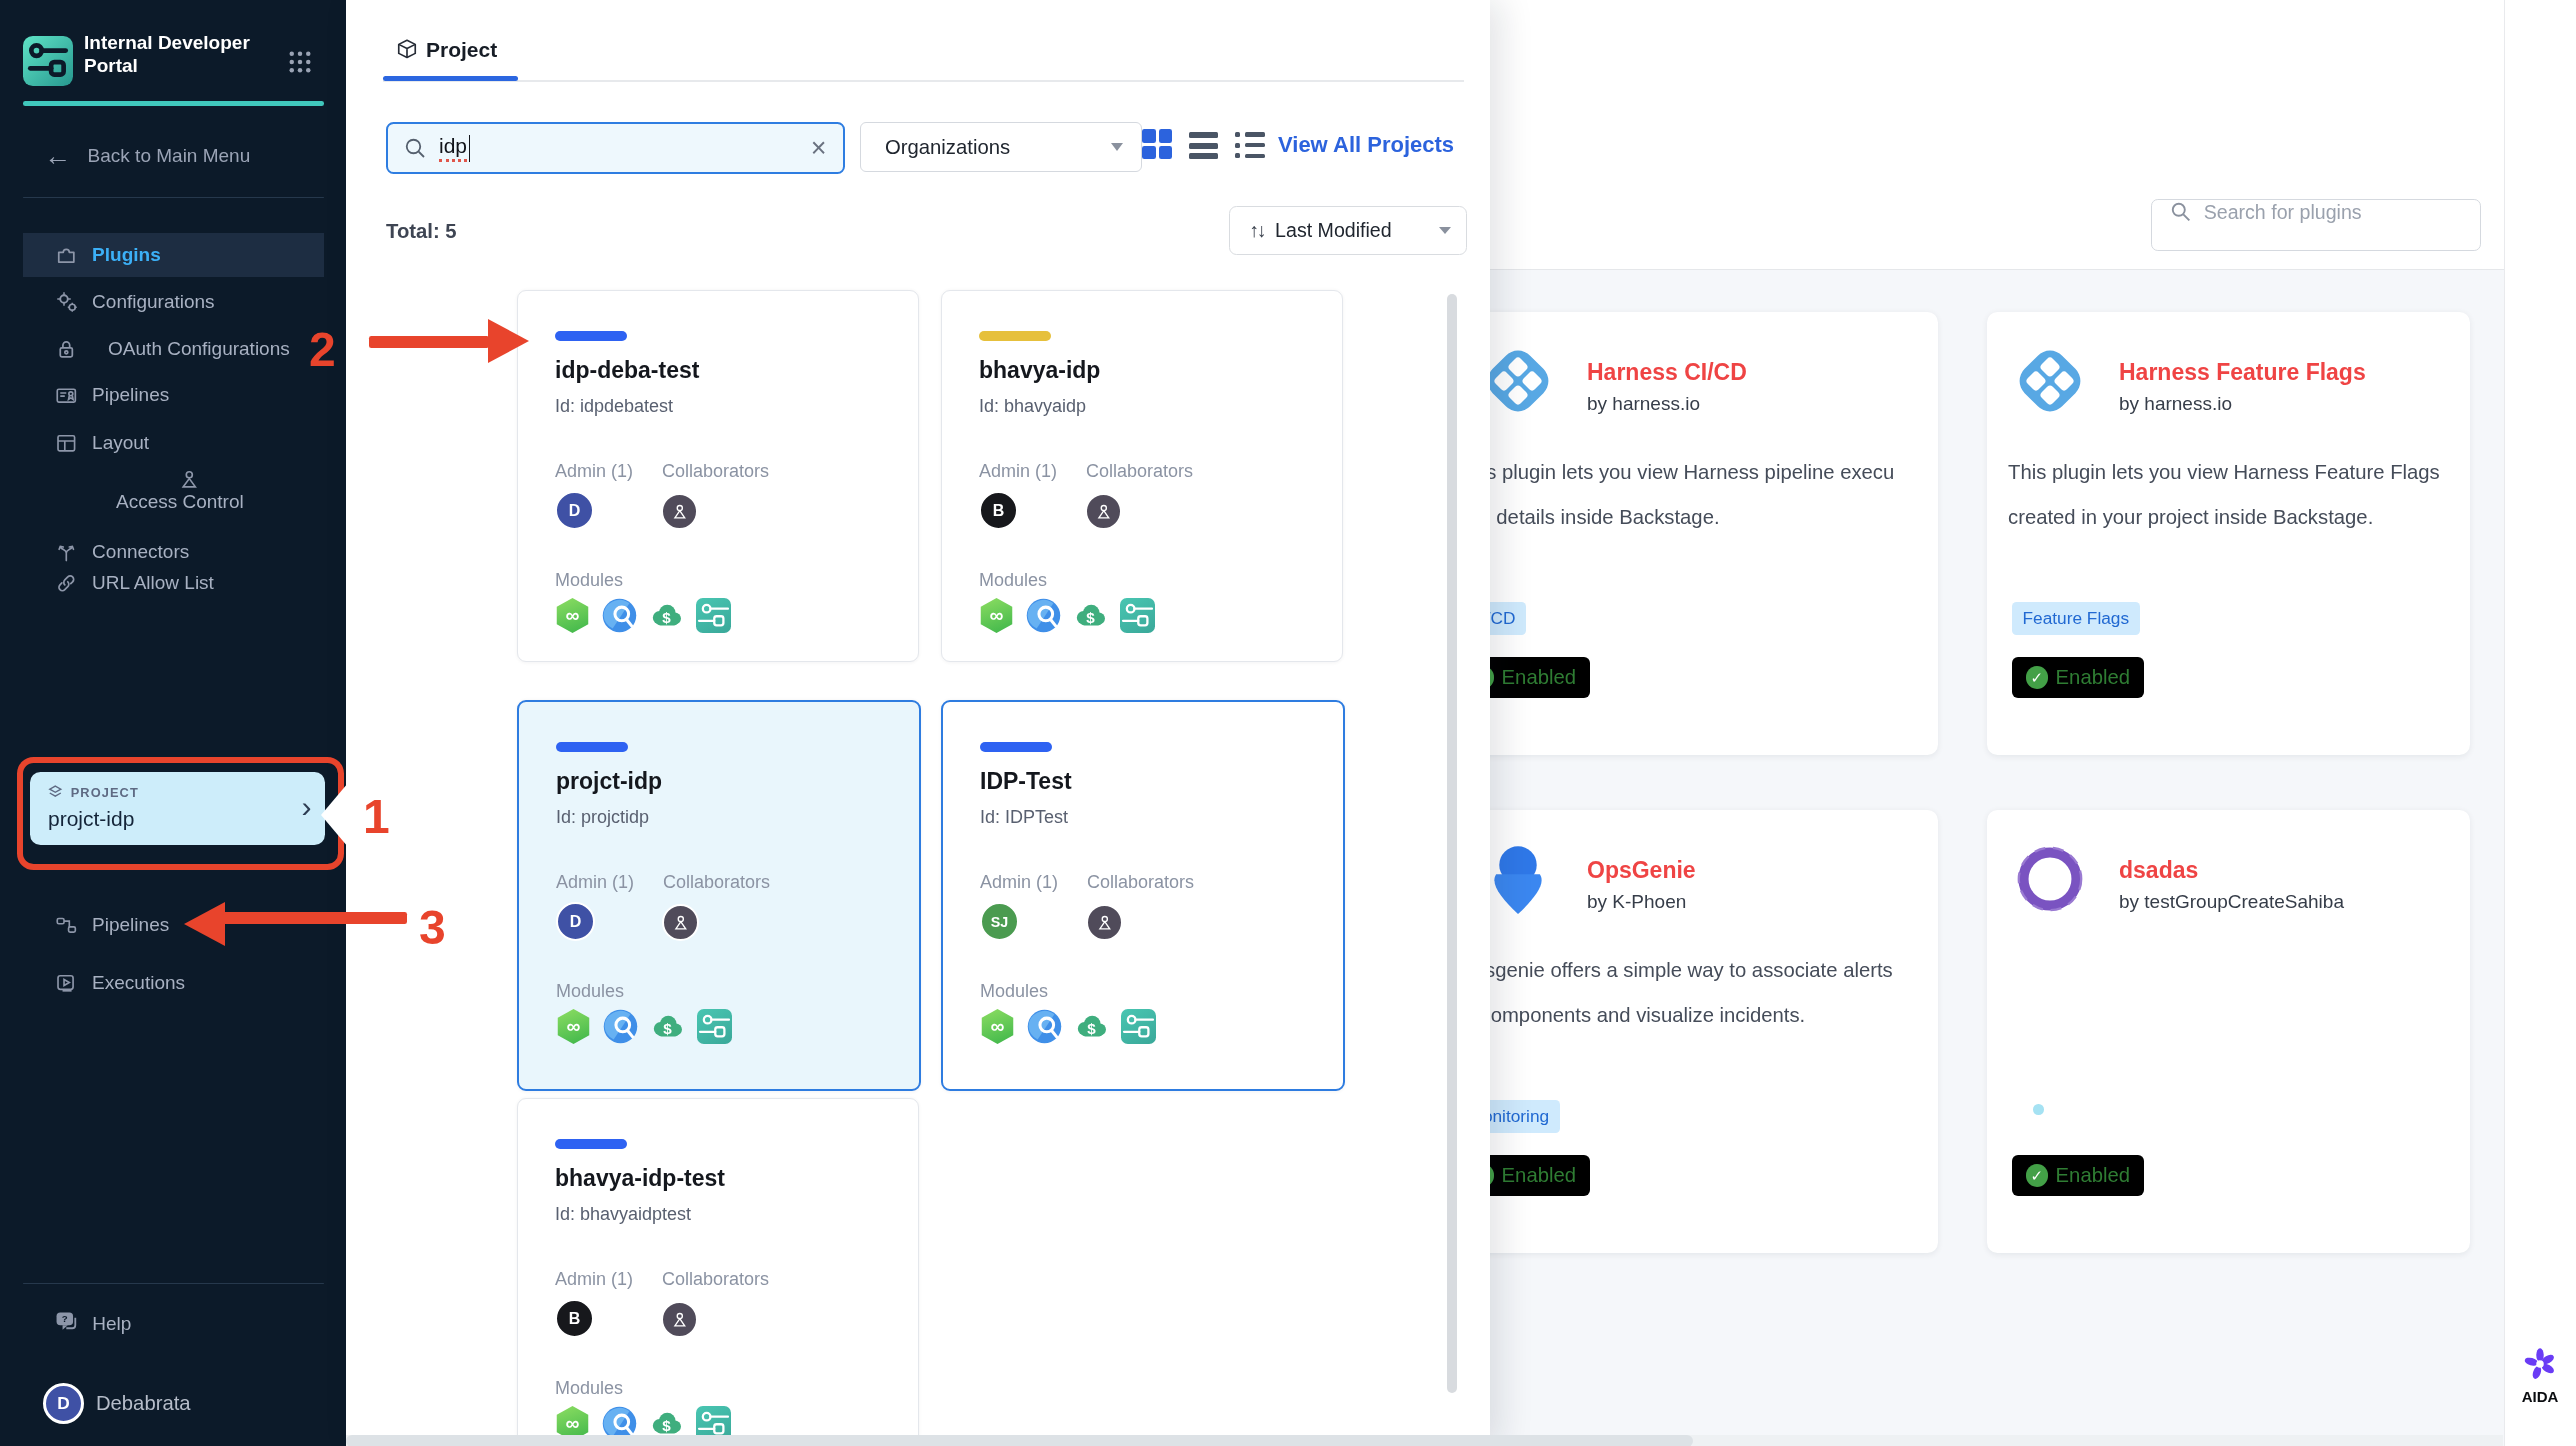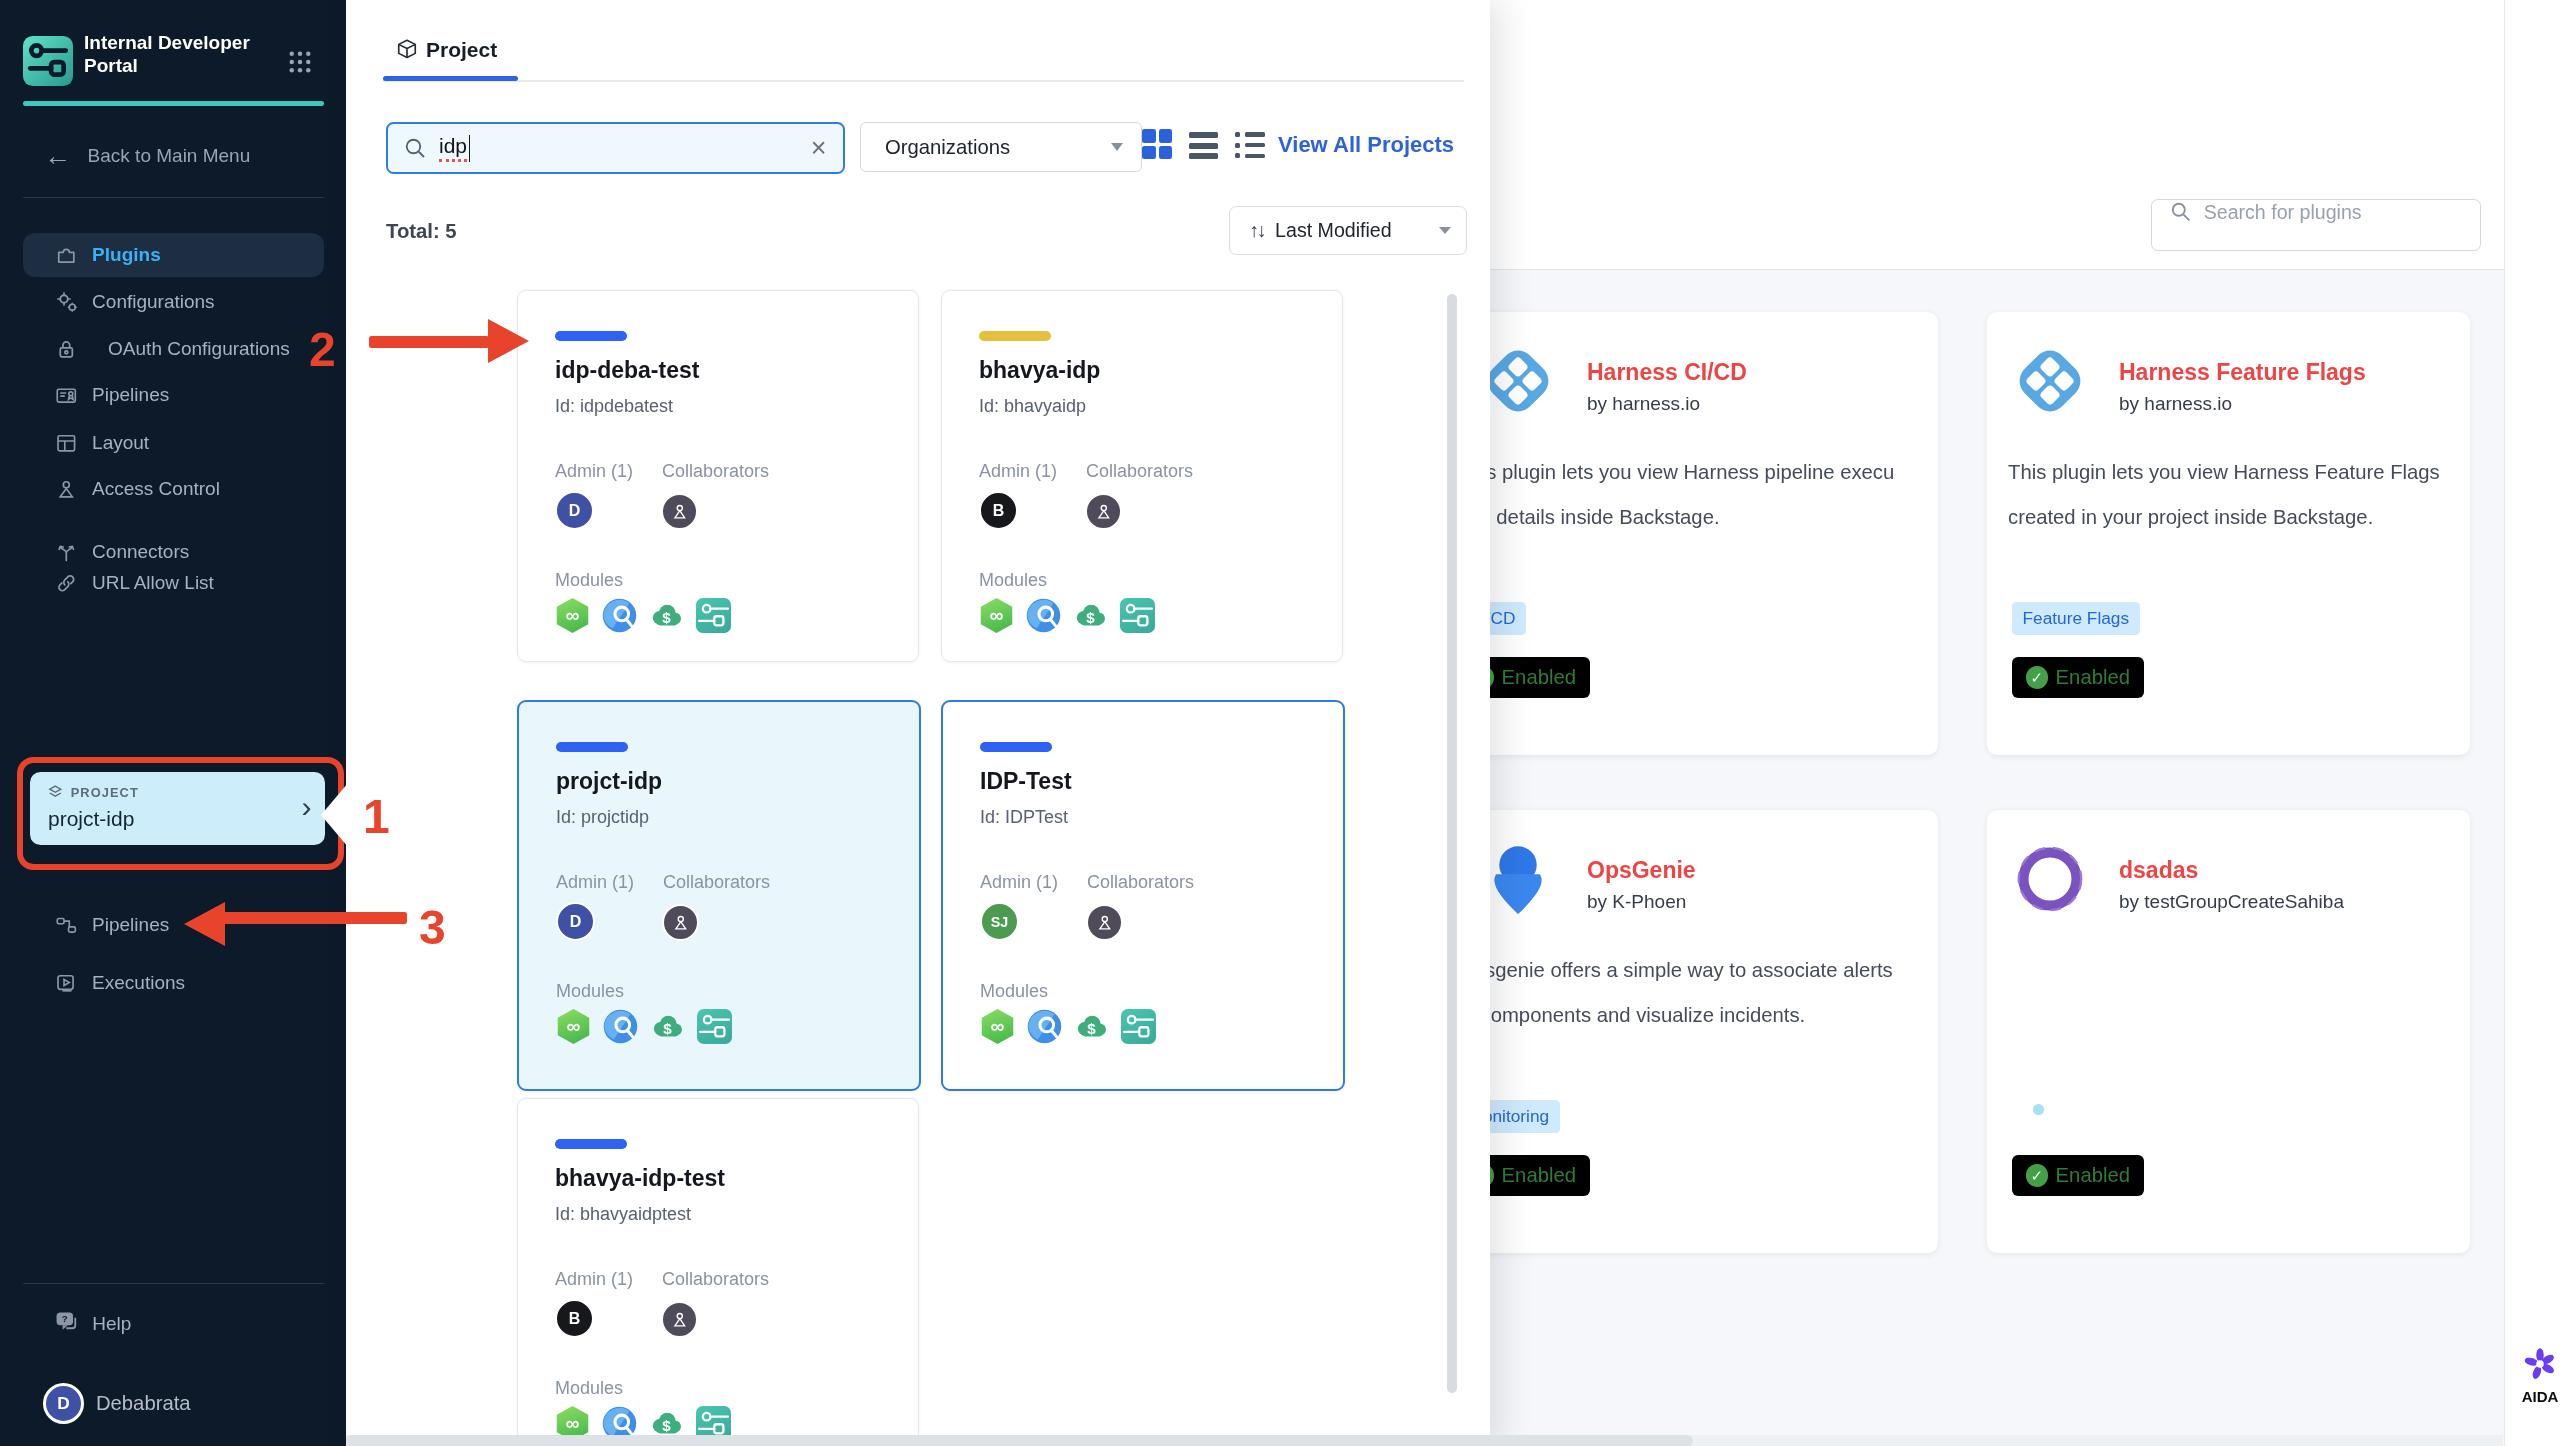--- a/index.html
+++ b/index.html
@@ -35,21 +35,21 @@
 
   
   #sidebar{left:0;top:0;width:346px;height:1447px;background:#0c1a29;z-index:5;}
   #logo-tile{position:absolute;left:22.6px;top:36px;width:50px;height:50px;border-radius:9.8px;background:linear-gradient(135deg,#5fe3c6,#27988f);}
   #app-title{position:absolute;left:84px;top:32px;width:192px;font-size:19px;line-height:22.6px;font-weight:700;color:#fff;}
   #grid-dots{position:absolute;left:288px;top:50px;}
   #teal-line{position:absolute;left:22.6px;top:101px;width:301px;height:4.5px;border-radius:2.3px;background:#40c7bc;}
   #back-row{position:absolute;left:44px;top:145px;display:flex;align-items:center;gap:16.6px;color:#9aa3b5;font-size:19px;cursor:pointer;}
   #back-row .arr{font-size:27px;line-height:19px;}
   .sb-divider{position:absolute;left:22.6px;width:301px;height:0;border-top:1.5px solid #26384c;border-radius:1.5px;}
-  .nav-item{position:absolute;left:22.6px;width:301px;height:44px;display:flex;align-items:center;border-radius:12px;cursor:pointer;}
+  .nav-item{position:absolute;left:22.6px;width:301px;height:44px;display:flex;align-items:center;border-radius:0;cursor:pointer;}
   .nav-item .nico{width:24px;height:24px;margin-left:32px;flex:0 0 24px;display:flex;align-items:center;justify-content:center;}
   .nav-item .nlbl{margin-left:13.5px;font-size:19px;color:#a8b1c2;white-space:nowrap;}
   .nav-item.active{background:#1d2d42;}
   .nav-item.active .nlbl{color:#3cb0f7;font-weight:600;}
   #proj-chip{position:absolute;left:30px;top:772px;width:295px;height:73px;border-radius:10.5px;background:#cdedfa;cursor:pointer;}
   #proj-chip .row1{position:absolute;left:16.6px;top:12px;display:flex;align-items:center;gap:7.5px;color:#5e6a83;font-size:12.8px;font-weight:700;letter-spacing:1.1px;}
   #proj-chip .pname{position:absolute;left:18px;top:35px;font-size:21px;color:#142539;}
   #proj-chip .chev{position:absolute;right:13.5px;top:18px;font-size:30px;color:#2c3c52;}
   #help-row{position:absolute;left:22.6px;top:1302px;width:301px;height:44px;display:flex;align-items:center;cursor:pointer;}
   #help-row .nico{width:25.6px;margin-left:32px;}
@@ -306,21 +306,21 @@
       <span class="nico">
           <svg width="22.6" height="22.6" viewBox="0 0 30 30">
             <g fill="none" stroke="#8d96a9" stroke-width="2.2">
               <rect x="4" y="5" width="22" height="20" rx="2"></rect>
               <path d="M4 12 h22 M13 12 v13"></path>
             </g>
           </svg>
         </span>
       <span class="nlbl">Layout</span>
     </div>
-    <div class="nav-item" style="top:467px;">
+    <div class="nav-item" style="top:467px;flex-direction:column;">
       <span class="nico">
           <svg width="22.6" height="22.6" viewBox="0 0 30 30">
             <g fill="none" stroke="#8d96a9" stroke-width="2.2">
               <circle cx="15" cy="9" r="4"></circle>
               <path d="M7 25 l8-11 8 11 z"></path>
             </g>
           </svg>
         </span>
       <span class="nlbl">Access Control</span>
     </div>

